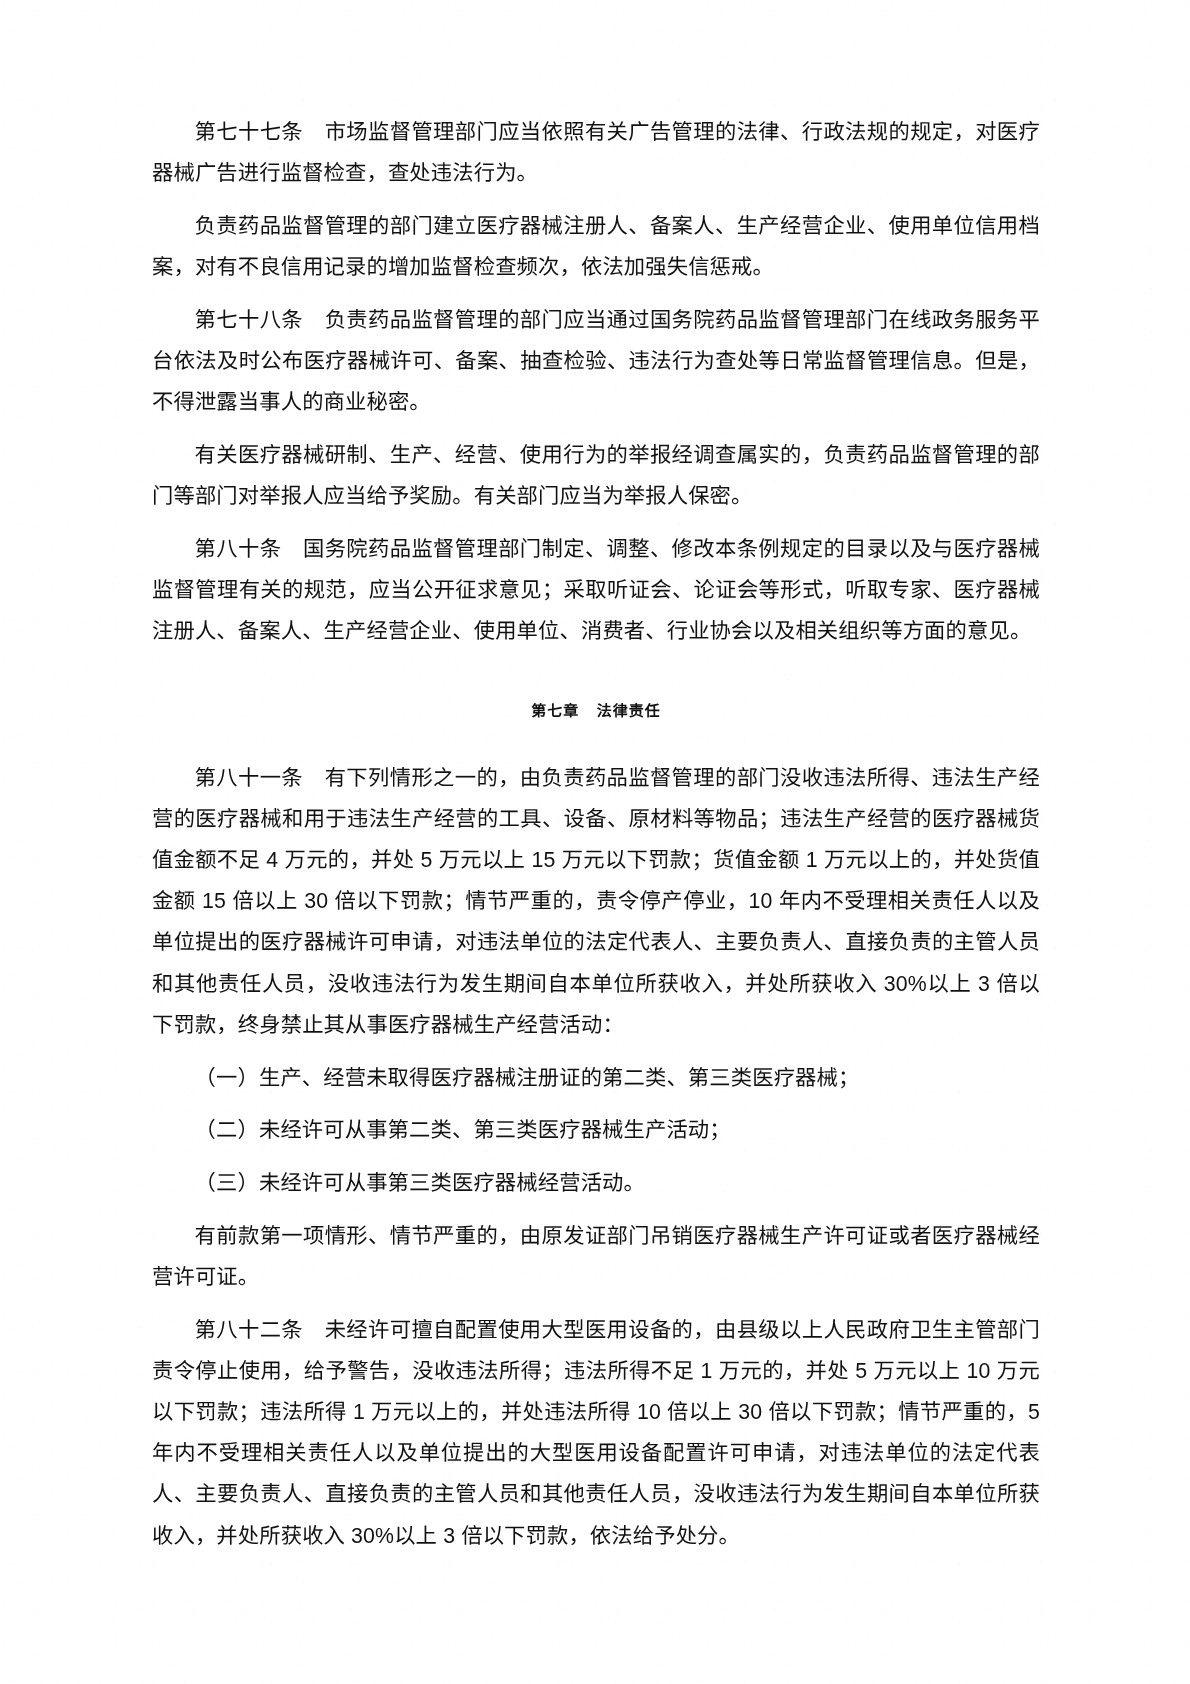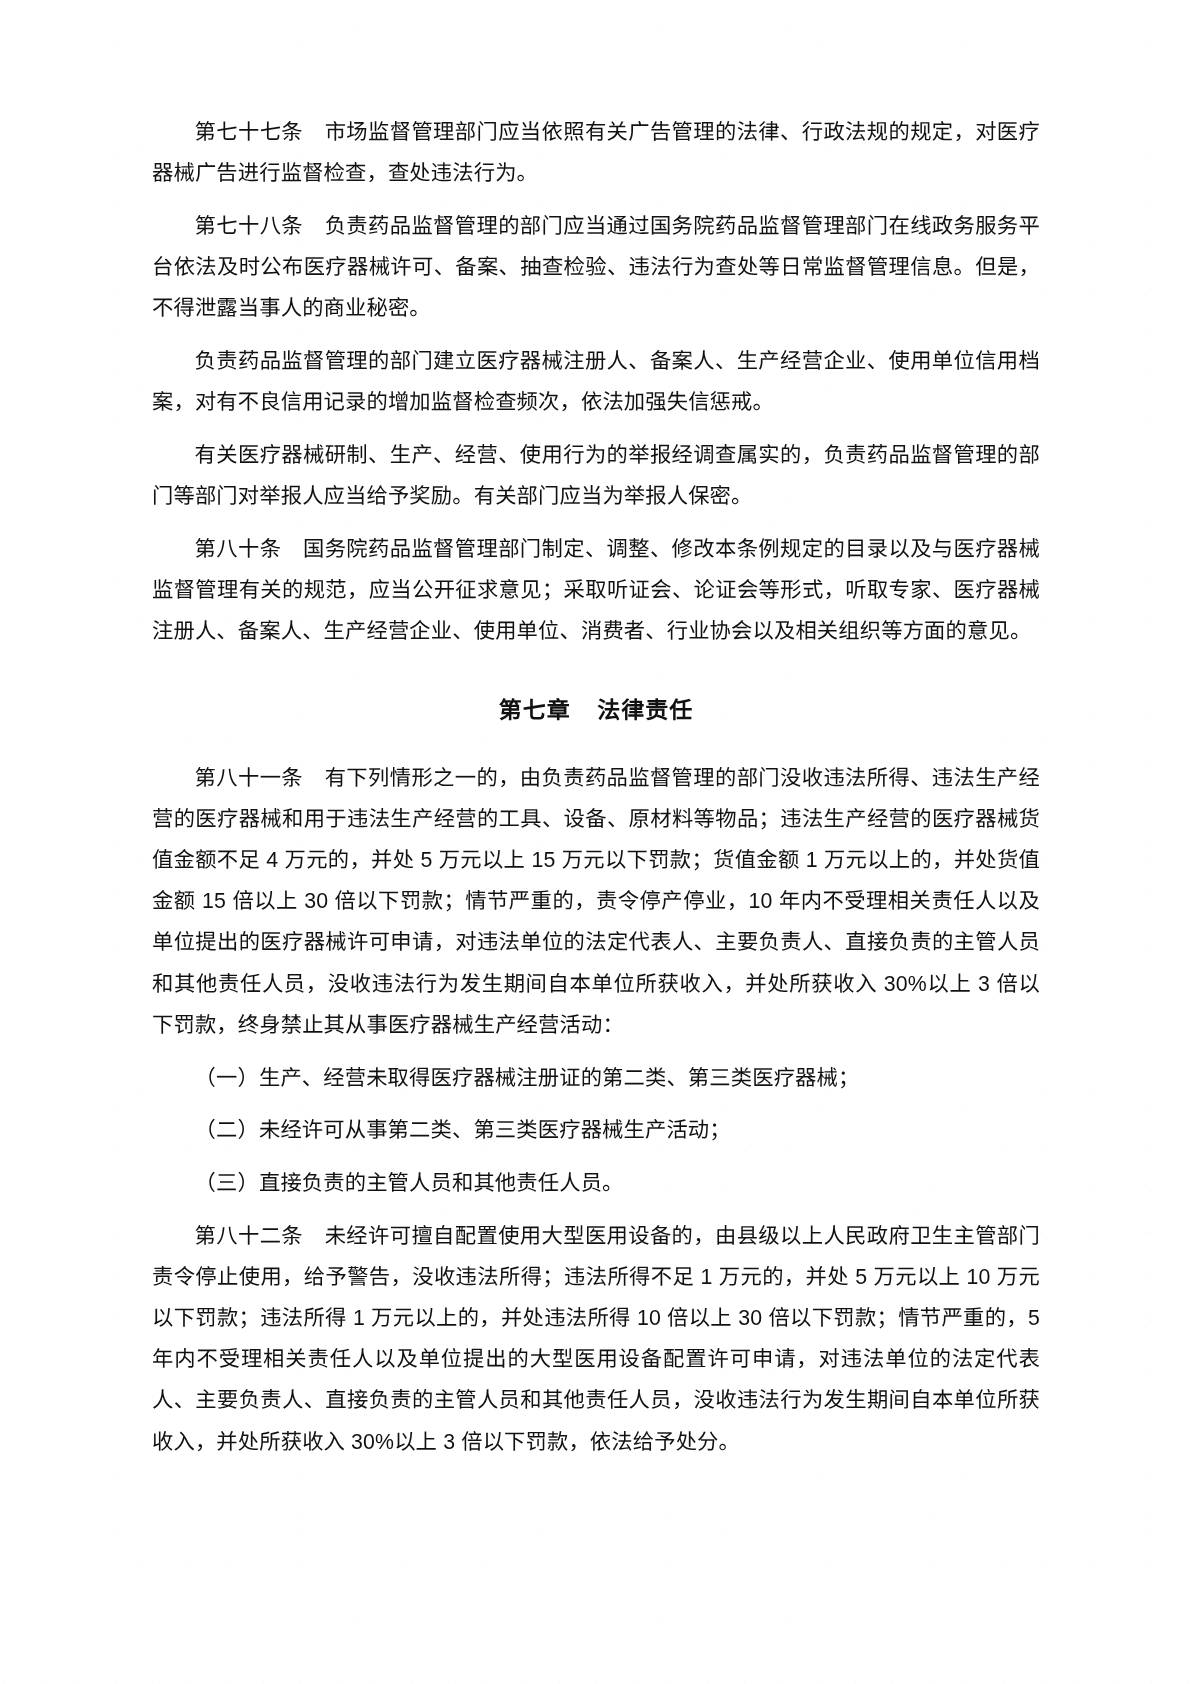--- a/index.html
+++ b/index.html
@@ -56,60 +56,61 @@
     text-justify: inter-ideograph;
   }
 
   p.item {
     margin: 0 0 11.5px 0;
     text-indent: 2em;
     text-align: justify;
   }
 
   h2.chapter {
-    font-size: 23px;
+    font-size: 15px;
     font-weight: bold;
     text-align: center;
     margin: 38px 0 26px 0;
     text-indent: 0;
     letter-spacing: 1px;
   }
   h2.chapter .ch-gap {
     display: inline-block;
     width: 1.15em;
   }
 </style>
 </head>
 <body>
 
 <div class="page">
   <div class="doc-body">
 
     <p class="para">第七十七条　市场监督管理部门应当依照有关广告管理的法律、行政法规的规定，对医疗器械广告进行监督检查，查处违法行为。</p>
 
+    <p class="para">负责药品监督管理的部门建立医疗器械注册人、备案人、生产经营企业、使用单位信用档案，对有不良信用记录的增加监督检查频次，依法加强失信惩戒。</p>
+
     <p class="para">第七十八条　负责药品监督管理的部门应当通过国务院药品监督管理部门在线政务服务平台依法及时公布医疗器械许可、备案、抽查检验、违法行为查处等日常监督管理信息。但是，不得泄露当事人的商业秘密。</p>
-
-    <p class="para">负责药品监督管理的部门建立医疗器械注册人、备案人、生产经营企业、使用单位信用档案，对有不良信用记录的增加监督检查频次，依法加强失信惩戒。</p>
 
 
     <p class="para">有关医疗器械研制、生产、经营、使用行为的举报经调查属实的，负责药品监督管理的部门等部门对举报人应当给予奖励。有关部门应当为举报人保密。</p>
 
     <p class="para">第八十条　国务院药品监督管理部门制定、调整、修改本条例规定的目录以及与医疗器械监督管理有关的规范，应当公开征求意见；采取听证会、论证会等形式，听取专家、医疗器械注册人、备案人、生产经营企业、使用单位、消费者、行业协会以及相关组织等方面的意见。</p>
 
     <h2 class="chapter">
       <span>第七章</span><span class="ch-gap"></span><span>法律责任</span>
     </h2>
 
     <p class="para">第八十一条　有下列情形之一的，由负责药品监督管理的部门没收违法所得、违法生产经营的医疗器械和用于违法生产经营的工具、设备、原材料等物品；违法生产经营的医疗器械货值金额不足 4 万元的，并处 5 万元以上 15 万元以下罚款；货值金额 1 万元以上的，并处货值金额 15 倍以上 30 倍以下罚款；情节严重的，责令停产停业，10 年内不受理相关责任人以及单位提出的医疗器械许可申请，对违法单位的法定代表人、主要负责人、直接负责的主管人员和其他责任人员，没收违法行为发生期间自本单位所获收入，并处所获收入 30%以上 3 倍以下罚款，终身禁止其从事医疗器械生产经营活动：</p>
 
     <p class="item">（一）生产、经营未取得医疗器械注册证的第二类、第三类医疗器械；</p>
 
     <p class="item">（二）未经许可从事第二类、第三类医疗器械生产活动；</p>
 
-    <p class="item">（三）直接负责的主管人员和其他责任人员。</p>
+    <p class="item">（三）未经许可从事第三类医疗器械经营活动。</p>
 
+    <p class="para">有前款第一项情形、情节严重的，由原发证部门吊销医疗器械生产许可证或者医疗器械经营许可证。</p>
 
     <p class="para">第八十二条　未经许可擅自配置使用大型医用设备的，由县级以上人民政府卫生主管部门责令停止使用，给予警告，没收违法所得；违法所得不足 1 万元的，并处 5 万元以上 10 万元以下罚款；违法所得 1 万元以上的，并处违法所得 10 倍以上 30 倍以下罚款；情节严重的，5 年内不受理相关责任人以及单位提出的大型医用设备配置许可申请，对违法单位的法定代表人、主要负责人、直接负责的主管人员和其他责任人员，没收违法行为发生期间自本单位所获收入，并处所获收入 30%以上 3 倍以下罚款，依法给予处分。</p>
 
   </div>
 </div>
 
 <div class="page-noise"></div>
 
 </body></html>

